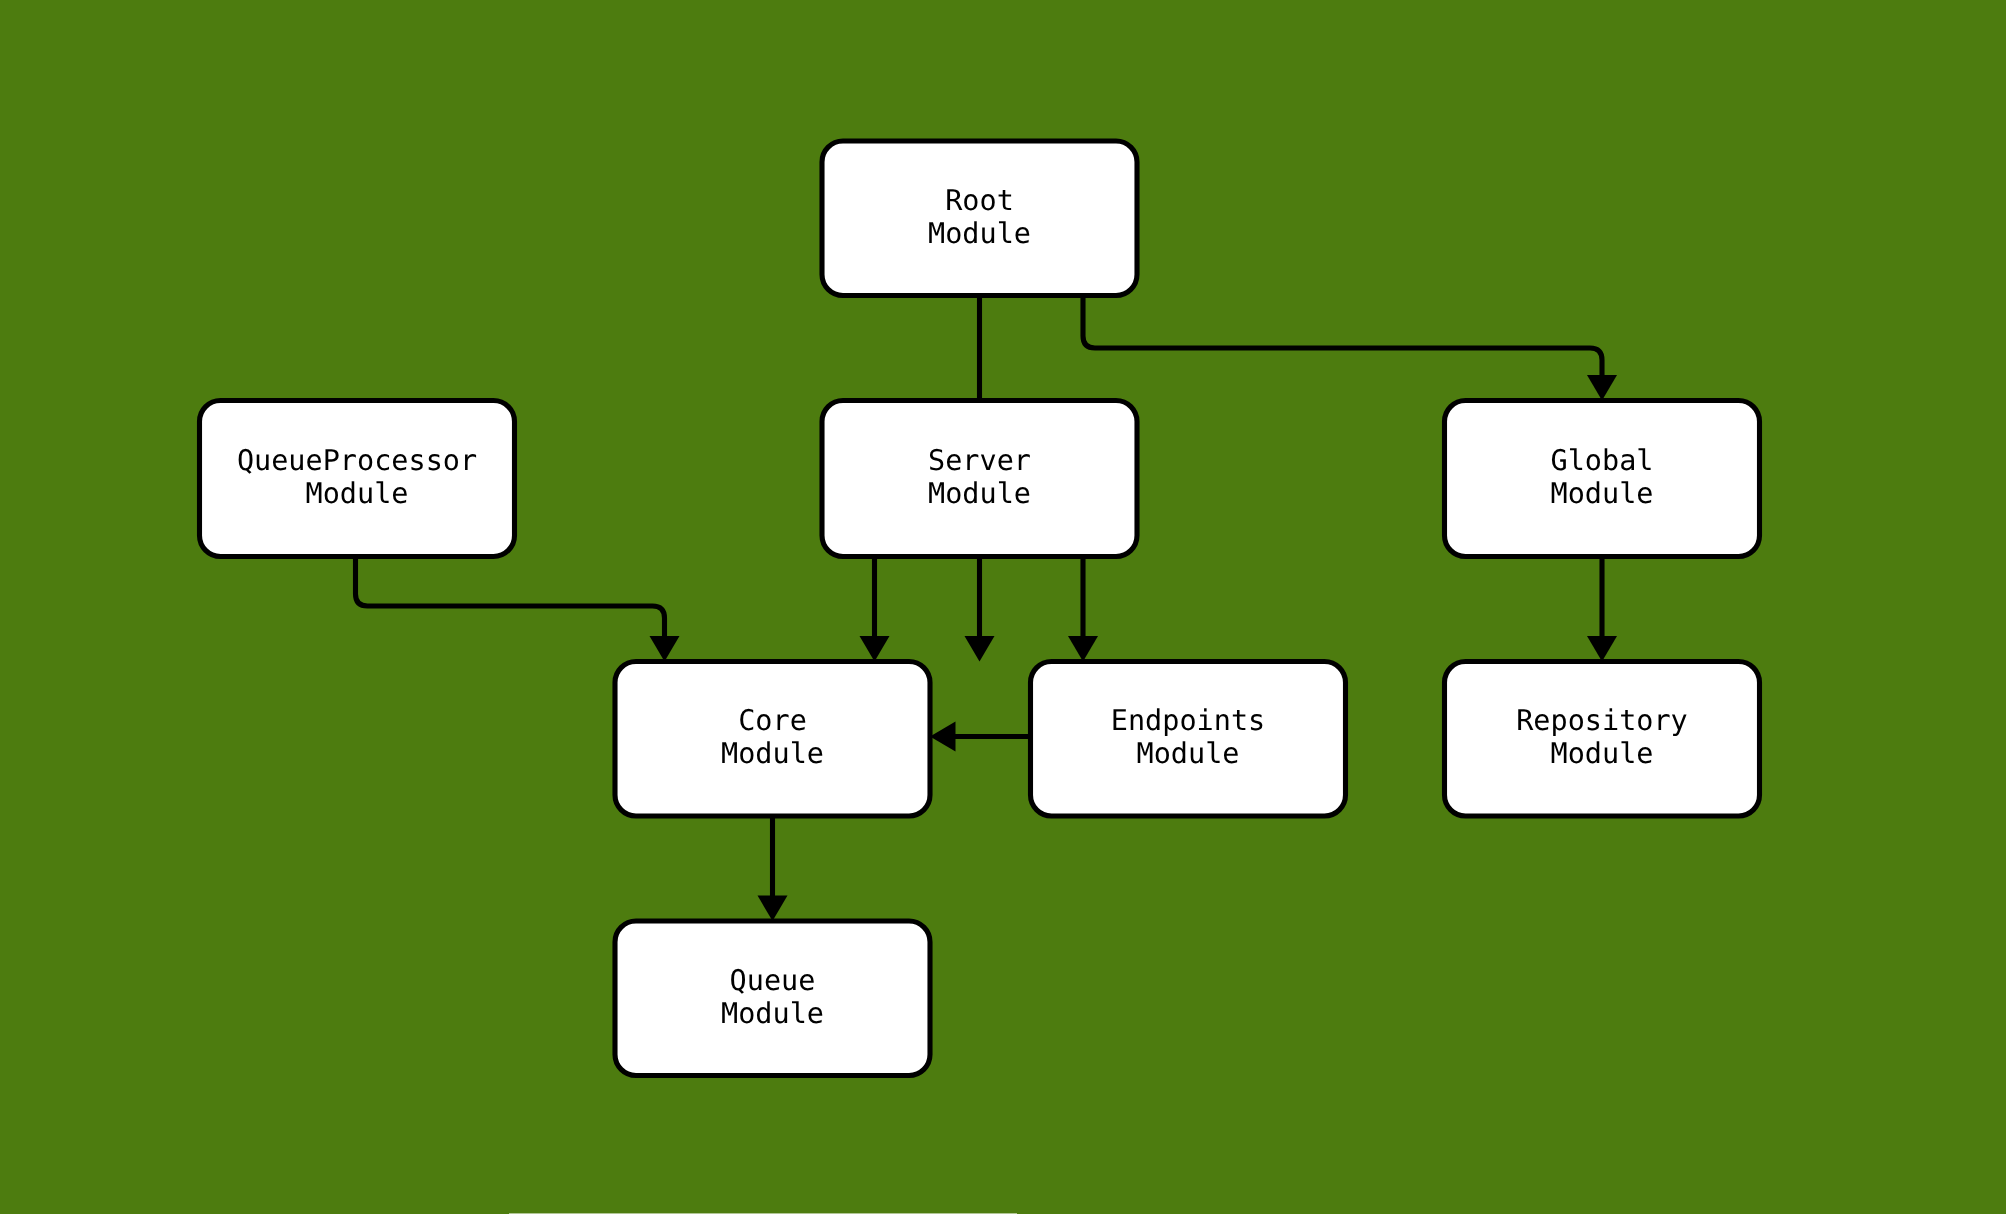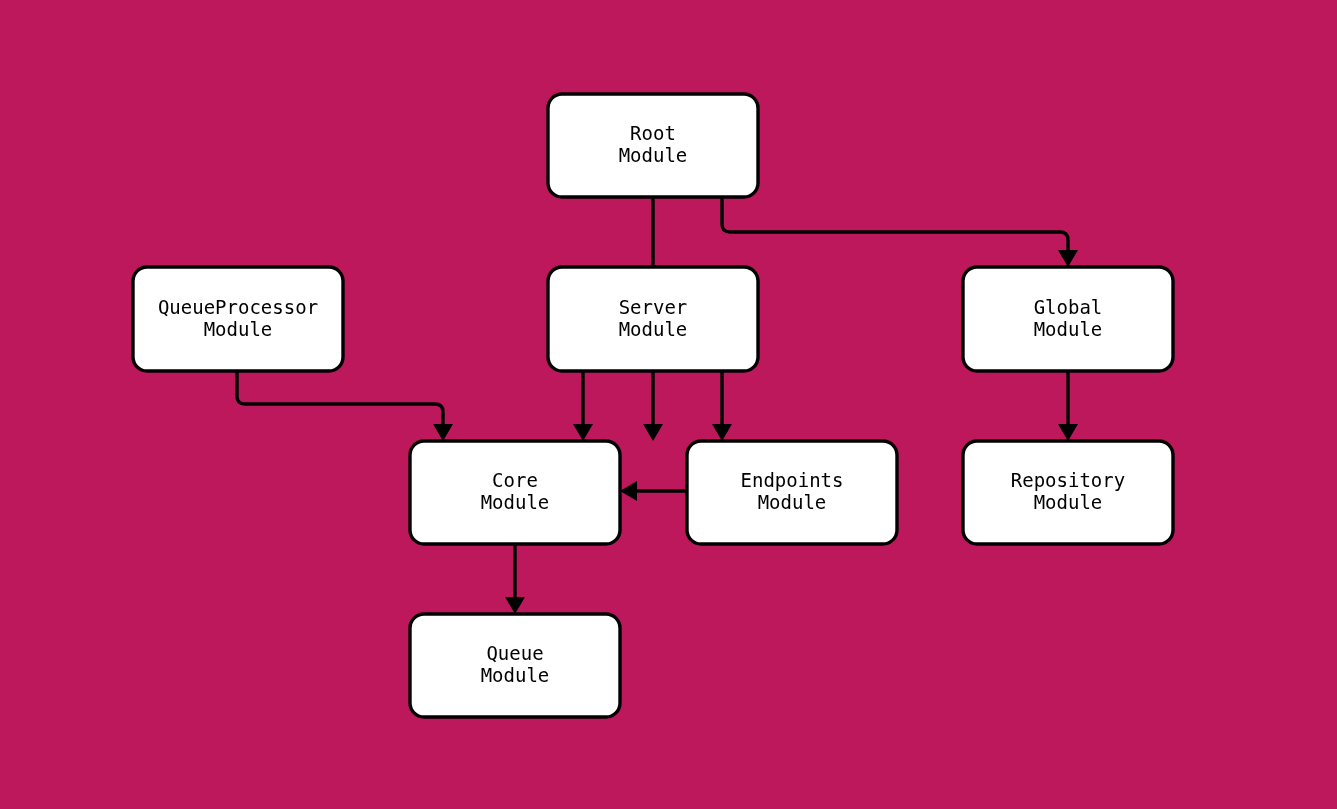--- a/index.html
+++ b/index.html
@@ -10,21 +10,21 @@
   body {
     width: 1337px;
     height: 809px;
     font-family: "DejaVu Sans Mono", monospace;
     overflow: hidden;
   }
   #diagram-root {
     position: relative;
     width: 1337px;
     height: 809px;
-    background: #be185d;
+    background: #4d7c0f;
   }
   svg#diagram-svg {
     position: absolute;
     top: 0;
     left: 0;
     width: 1337px;
     height: 809px;
     display: block;
   }
   .node-box {

